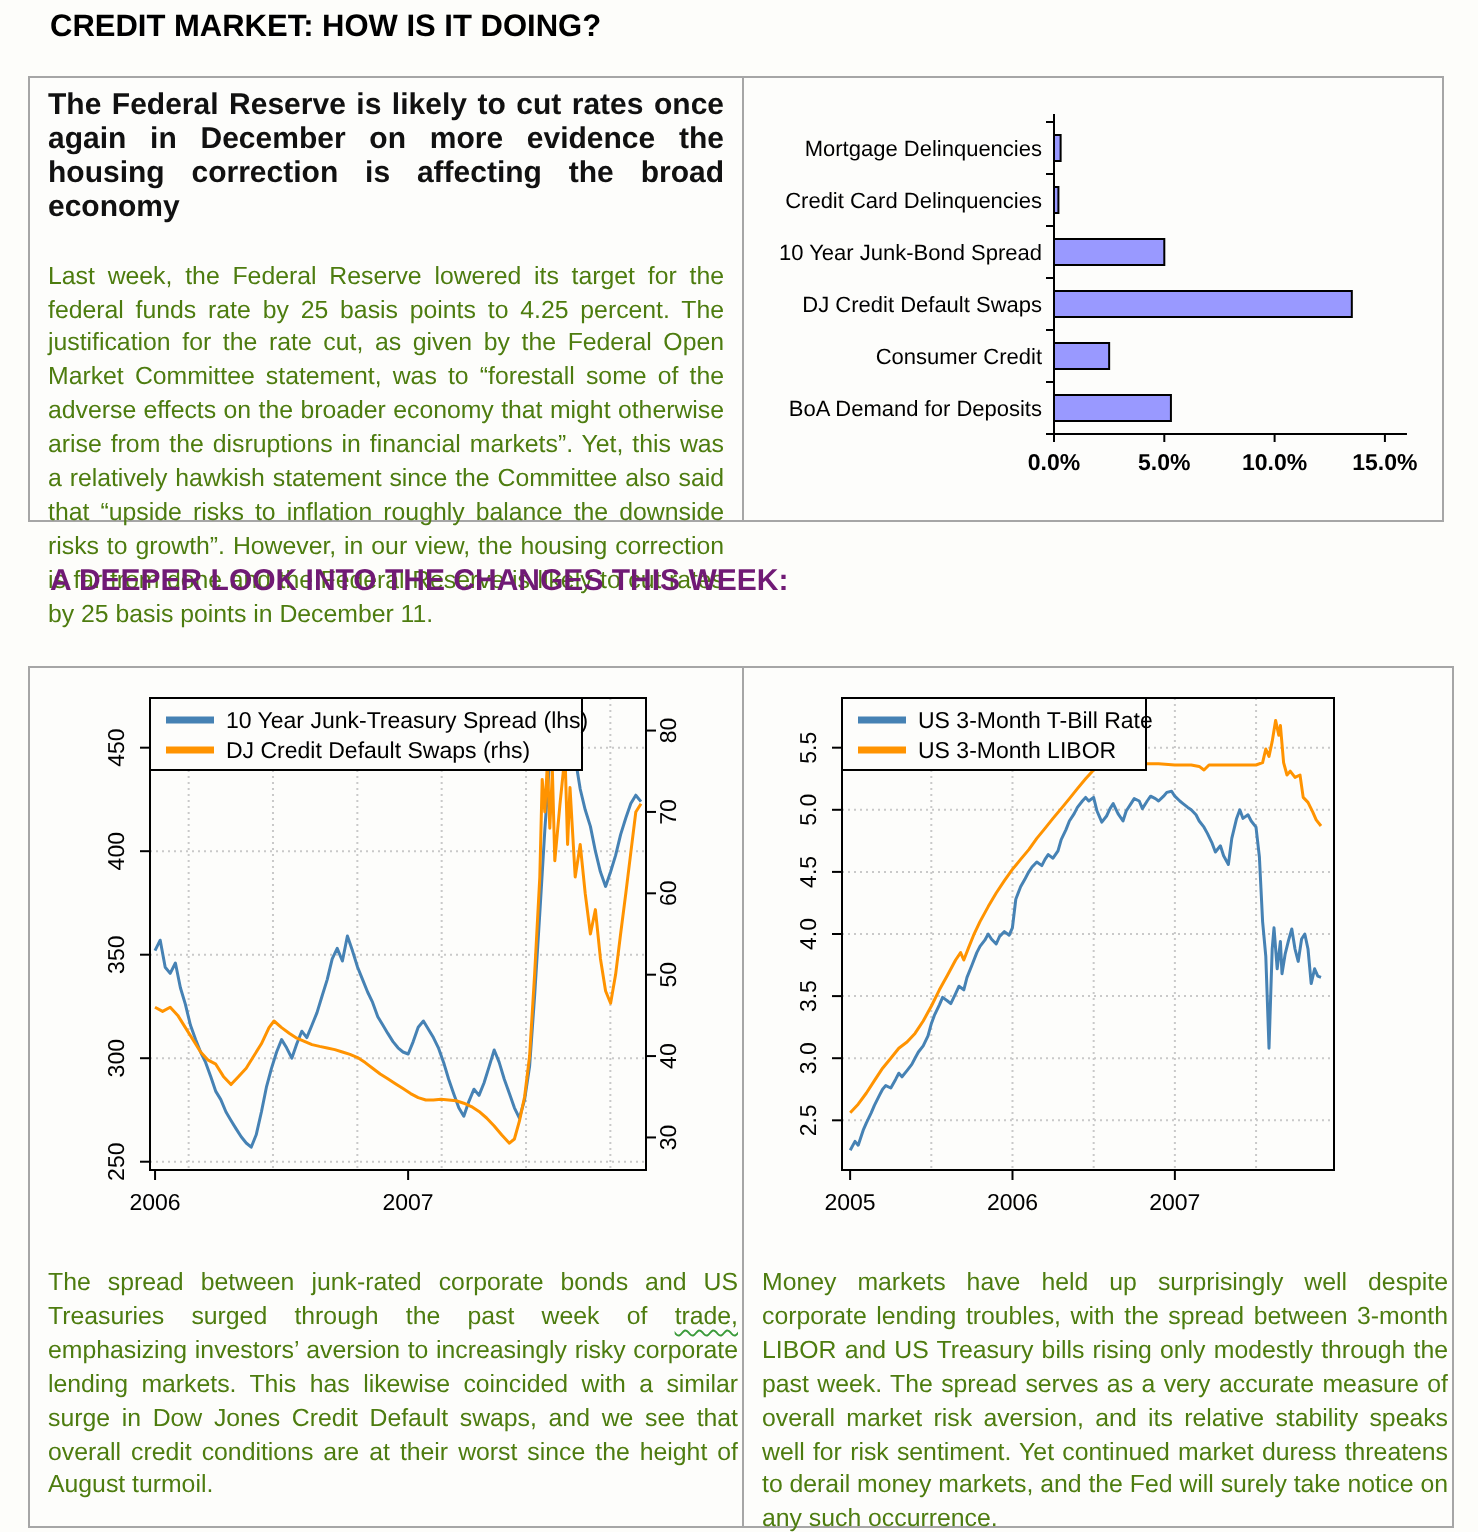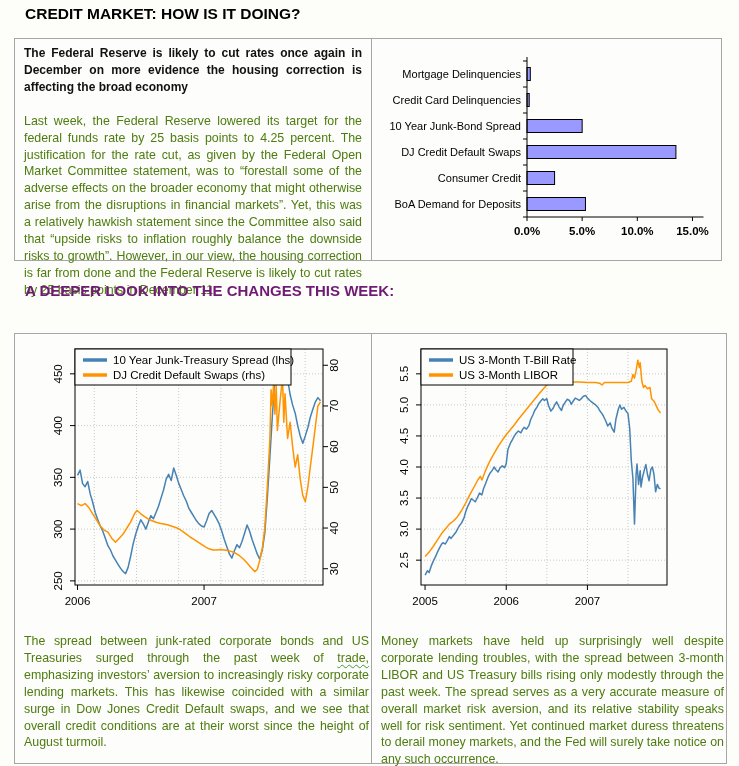--- a/index.html
+++ b/index.html
@@ -8,21 +8,21 @@
   h1.title{position:absolute;left:25px;top:5px;margin:0;font-size:15.5px;font-weight:bold;color:#000;}
   h2.title2{position:absolute;left:25px;top:282px;margin:0;font-size:15px;font-weight:bold;color:#701a75;}
   .panel{position:absolute;border:1px solid #a6a6a6;display:flex;background:#fdfdfb;}
   .panel-top{left:14px;top:38px;width:706px;height:221px;}
   .panel-bottom{left:14px;top:333px;width:711px;height:429px;}
   .cell{position:relative;box-sizing:border-box;}
   .cell-left{width:357px;border-right:1px solid #a6a6a6;}
   .cell-right{flex:1;}
   .text-pad{padding:6px 9px;}
   p.body-text{margin:0;font-size:12.4px;line-height:16.9px;text-align:justify;color:#4d7c0f;}
-  p.headline{margin:0 0 17px 0;font-size:12px;line-height:16.9px;text-align:justify;font-weight:bold;color:#111;}
+  p.headline{margin:0 0 17px 0;font-size:15px;line-height:16.9px;text-align:justify;font-weight:bold;color:#111;}
   .commentary{position:absolute;left:9px;right:2px;top:299px;}
   .squiggle{text-decoration:underline;text-decoration-style:wavy;text-decoration-color:#3a9a3a;text-decoration-thickness:1px;text-underline-offset:2px;}
   svg{position:absolute;}
   svg text{font-family:"Liberation Sans",sans-serif;fill:#000;}
   #barchart{left:5px;top:12px;}
   #linechart1{left:4px;top:3px;}
   #linechart2{left:1px;top:3px;}
 </style>
 </head>
 <body>

